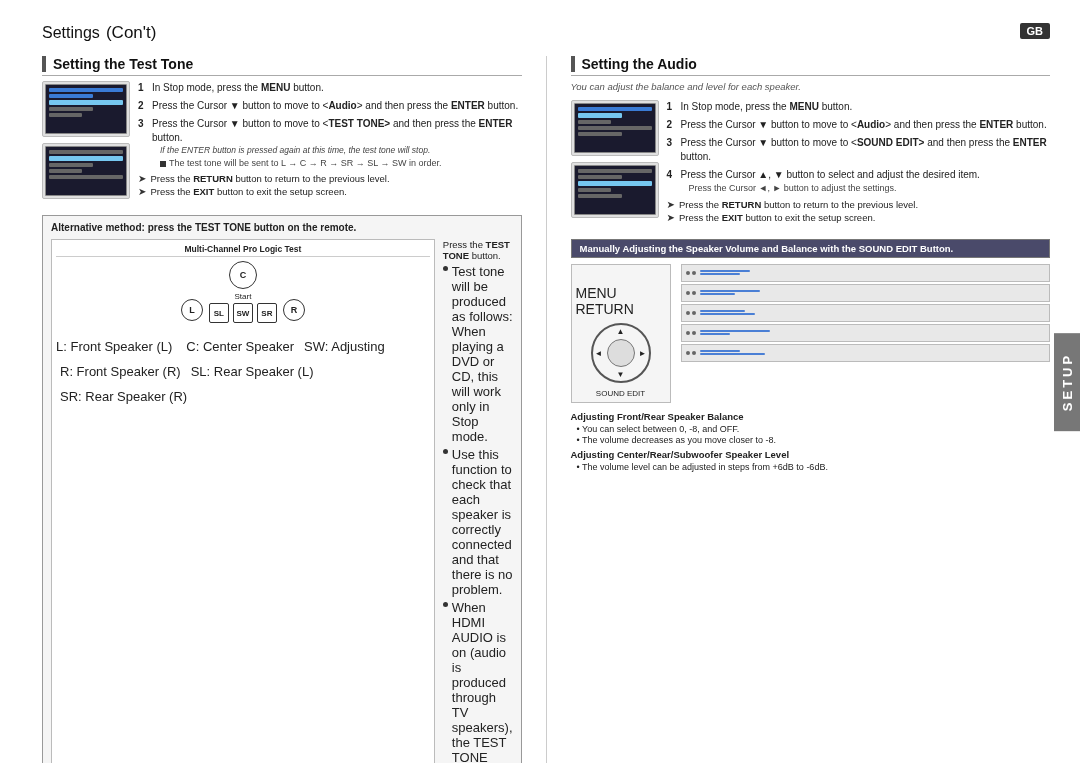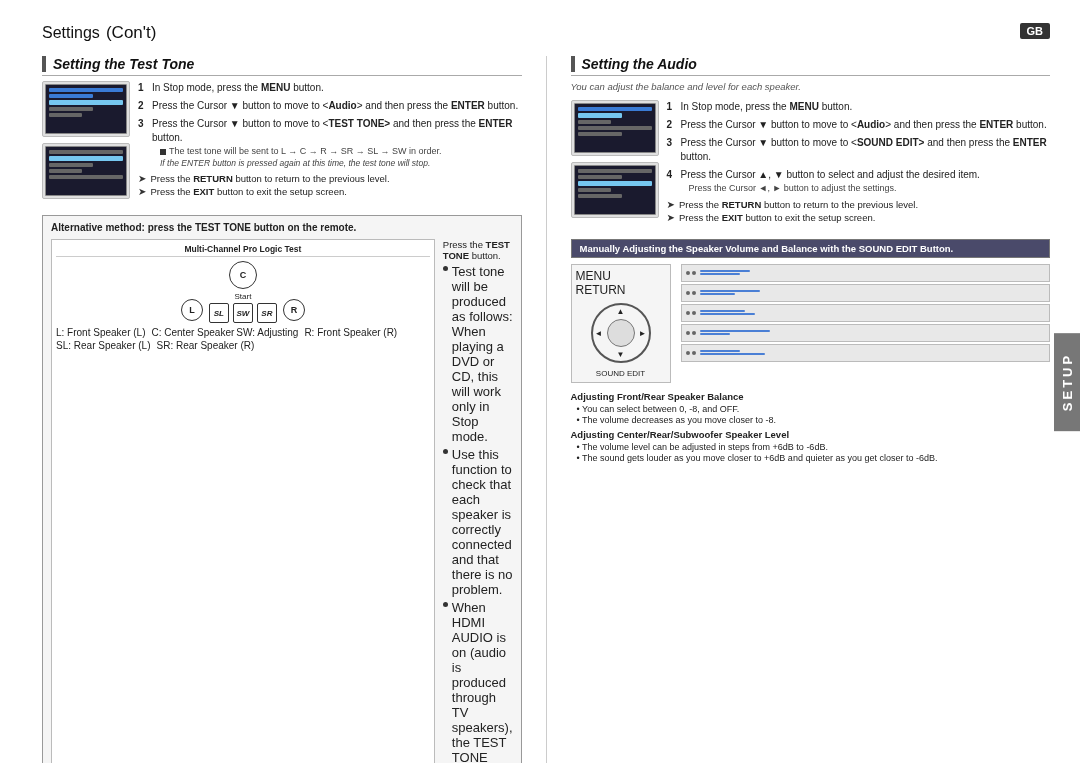--- a/index.html
+++ b/index.html
@@ -61,21 +61,20 @@
       flex-direction: column;
     }
 
     
     .section-heading {
       display: flex;
       align-items: center;
       border-bottom: 1px solid #aaa;
       padding-bottom: 3px;
       margin-bottom: 5px;
-      font-style: italic;
     }
     .section-bar {
       width: 4px;
       height: 16px;
       background: #555;
       margin-right: 7px;
       flex-shrink: 0;
     }
     .section-title {
       font-size: 14px;
@@ -260,23 +259,23 @@
       font-size: 8px;
     }
     .start-label {
       font-size: 8px;
       text-align: center;
       margin-top: 1px;
     }
     .diagram-legend {
       display: flex;
       flex-wrap: wrap;
-      gap: 2px;
-      margin-top: 4px;
-      font-size: 10px;
+      gap: 10px;
+      margin-top: 16px;
+      font-size: 13px;
     }
     .legend-item {
       white-space: nowrap;
     }
 
     .alt-steps {
       flex: 1;
       font-size: 9.5px;
     }
     .alt-step {
@@ -480,22 +479,22 @@
             <span class="step-content">In Stop mode, press the <b>MENU</b> button.</span>
           </div>
           <div class="step-item">
             <span class="step-num">2</span>
             <span class="step-content">Press the Cursor ▼ button to move to &lt;<b>Audio</b>&gt; and then press the <b>ENTER</b> button.</span>
           </div>
           <div class="step-item">
             <span class="step-num">3</span>
             <span class="step-content">
               Press the Cursor ▼ button to move to &lt;<b>TEST TONE&gt;</b> and then press the <b>ENTER</b> button.
+              <span class="note" style="font-style:italic;font-size:8.5px;">If the ENTER button is pressed again at this time, the test tone will stop.</span>
               <span class="note"><span class="bullet-square"></span>The test tone will be sent to L → C → R → SR → SL → SW in order.</span>
-              <span class="note" style="font-style:italic;font-size:8.5px;">If the ENTER button is pressed again at this time, the test tone will stop.</span>
             </span>
           </div>
 
           <div class="nav-notes">
             <div class="nav-note-item">
               <span class="nav-arrow">➤</span>
               <span>Press the <b>RETURN</b> button to return to the previous level.</span>
             </div>
             <div class="nav-note-item">
               <span class="nav-arrow">➤</span>
@@ -513,21 +512,21 @@
             <div class="diagram-title">Multi-Channel Pro Logic Test</div>
             <div class="diagram-content">
               <div class="speaker-icon">
                 <div class="speaker-circle">L</div>
               </div>
               <div style="display:flex;flex-direction:column;align-items:center;">
                 <div class="speaker-icon">
                   <div class="speaker-circle large">C</div>
                 </div>
                 <div class="start-label">Start</div>
-                <div style="display:flex;gap:4px;margin-top:2px;font-style:italic;">
+                <div style="display:flex;gap:4px;margin-top:2px;">
                   <div class="speaker-rect">SL</div>
                   <div class="speaker-rect">SW</div>
                   <div class="speaker-rect">SR</div>
                 </div>
               </div>
               <div class="speaker-icon">
                 <div class="speaker-circle">R</div>
               </div>
             </div>
             <div class="diagram-legend">
@@ -634,21 +633,21 @@
       </div>
 
       <div class="manually-box">
         <span>Manually Adjusting the Speaker Volume and Balance with the SOUND EDIT Button.</span>
       </div>
 
       <div class="manually-content">
 
         <div class="remote-diagram">
           <div class="remote-box">
-            <div style="font-size:12px;margin-bottom:2px;">MENU &nbsp;&nbsp;&nbsp;&nbsp;&nbsp; RETURN</div>
+            <div style="font-size:14px;margin-bottom:2px;margin-top:16px;">MENU &nbsp;&nbsp;&nbsp;&nbsp;&nbsp; RETURN</div>
             <div class="remote-circle-outer">
               <div class="remote-circle-inner"></div>
               <span class="remote-btn top">▲</span>
               <span class="remote-btn bottom">▼</span>
               <span class="remote-btn left">◄</span>
               <span class="remote-btn right">►</span>
             </div>
             <div style="font-size:8px;margin-top:2px;">SOUND EDIT</div>
           </div>
         </div>
@@ -706,20 +705,19 @@
           </div>
         </div>
       </div>
 
       <div class="adjust-notes">
         <div class="adjust-heading">Adjusting Front/Rear Speaker Balance</div>
         <div class="adjust-note">You can select between 0, -8, and OFF.</div>
         <div class="adjust-note">The volume decreases as you move closer to -8.</div>
         <div class="adjust-heading" style="margin-top:4px;">Adjusting Center/Rear/Subwoofer Speaker Level</div>
         <div class="adjust-note">The volume level can be adjusted in steps from +6dB to -6dB.</div>
-        <div class="adjust-note">The sound gets louder as you move closer to +6dB and quieter as you get closer to -6dB.</div>
       </div>
     </div>
   </div>
 
 </div>
 
 <div class="setup-tab" style="position:absolute;right:0;top:50%;transform:translateY(-50%) rotate(180deg);background:#777;color:#fff;writing-mode:vertical-rl;text-orientation:mixed;padding:20px 7px;font-size:13px;font-weight:bold;letter-spacing:3px;width:26px;display:flex;align-items:center;">SETUP</div>
 
 </body></html>

